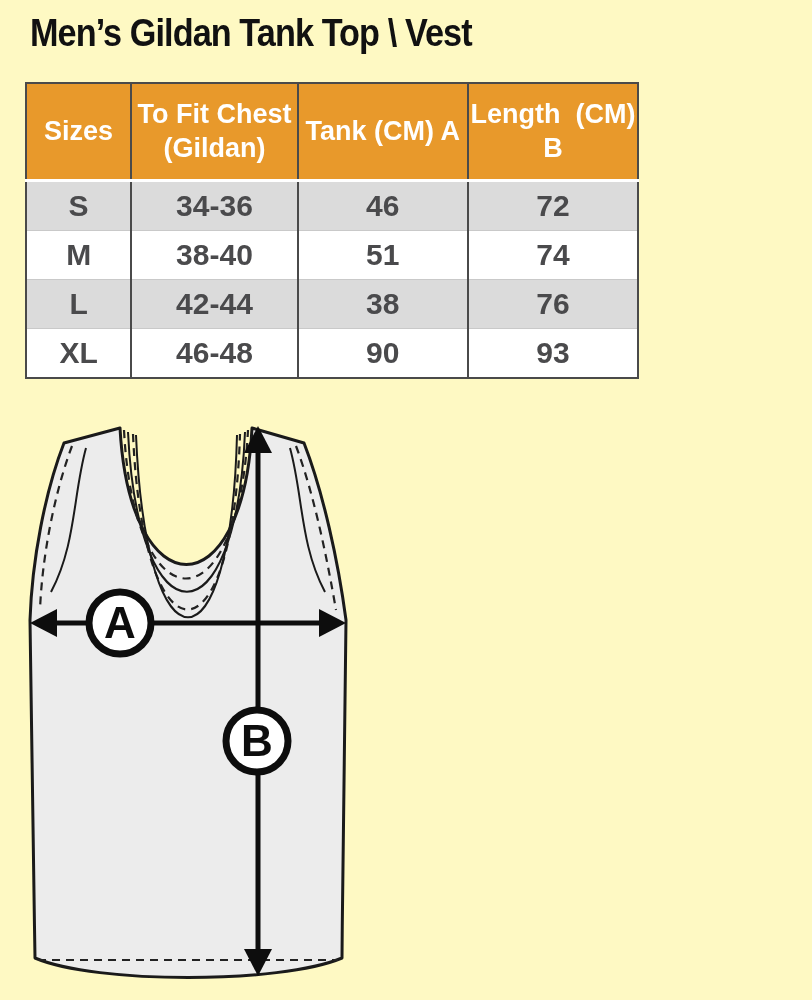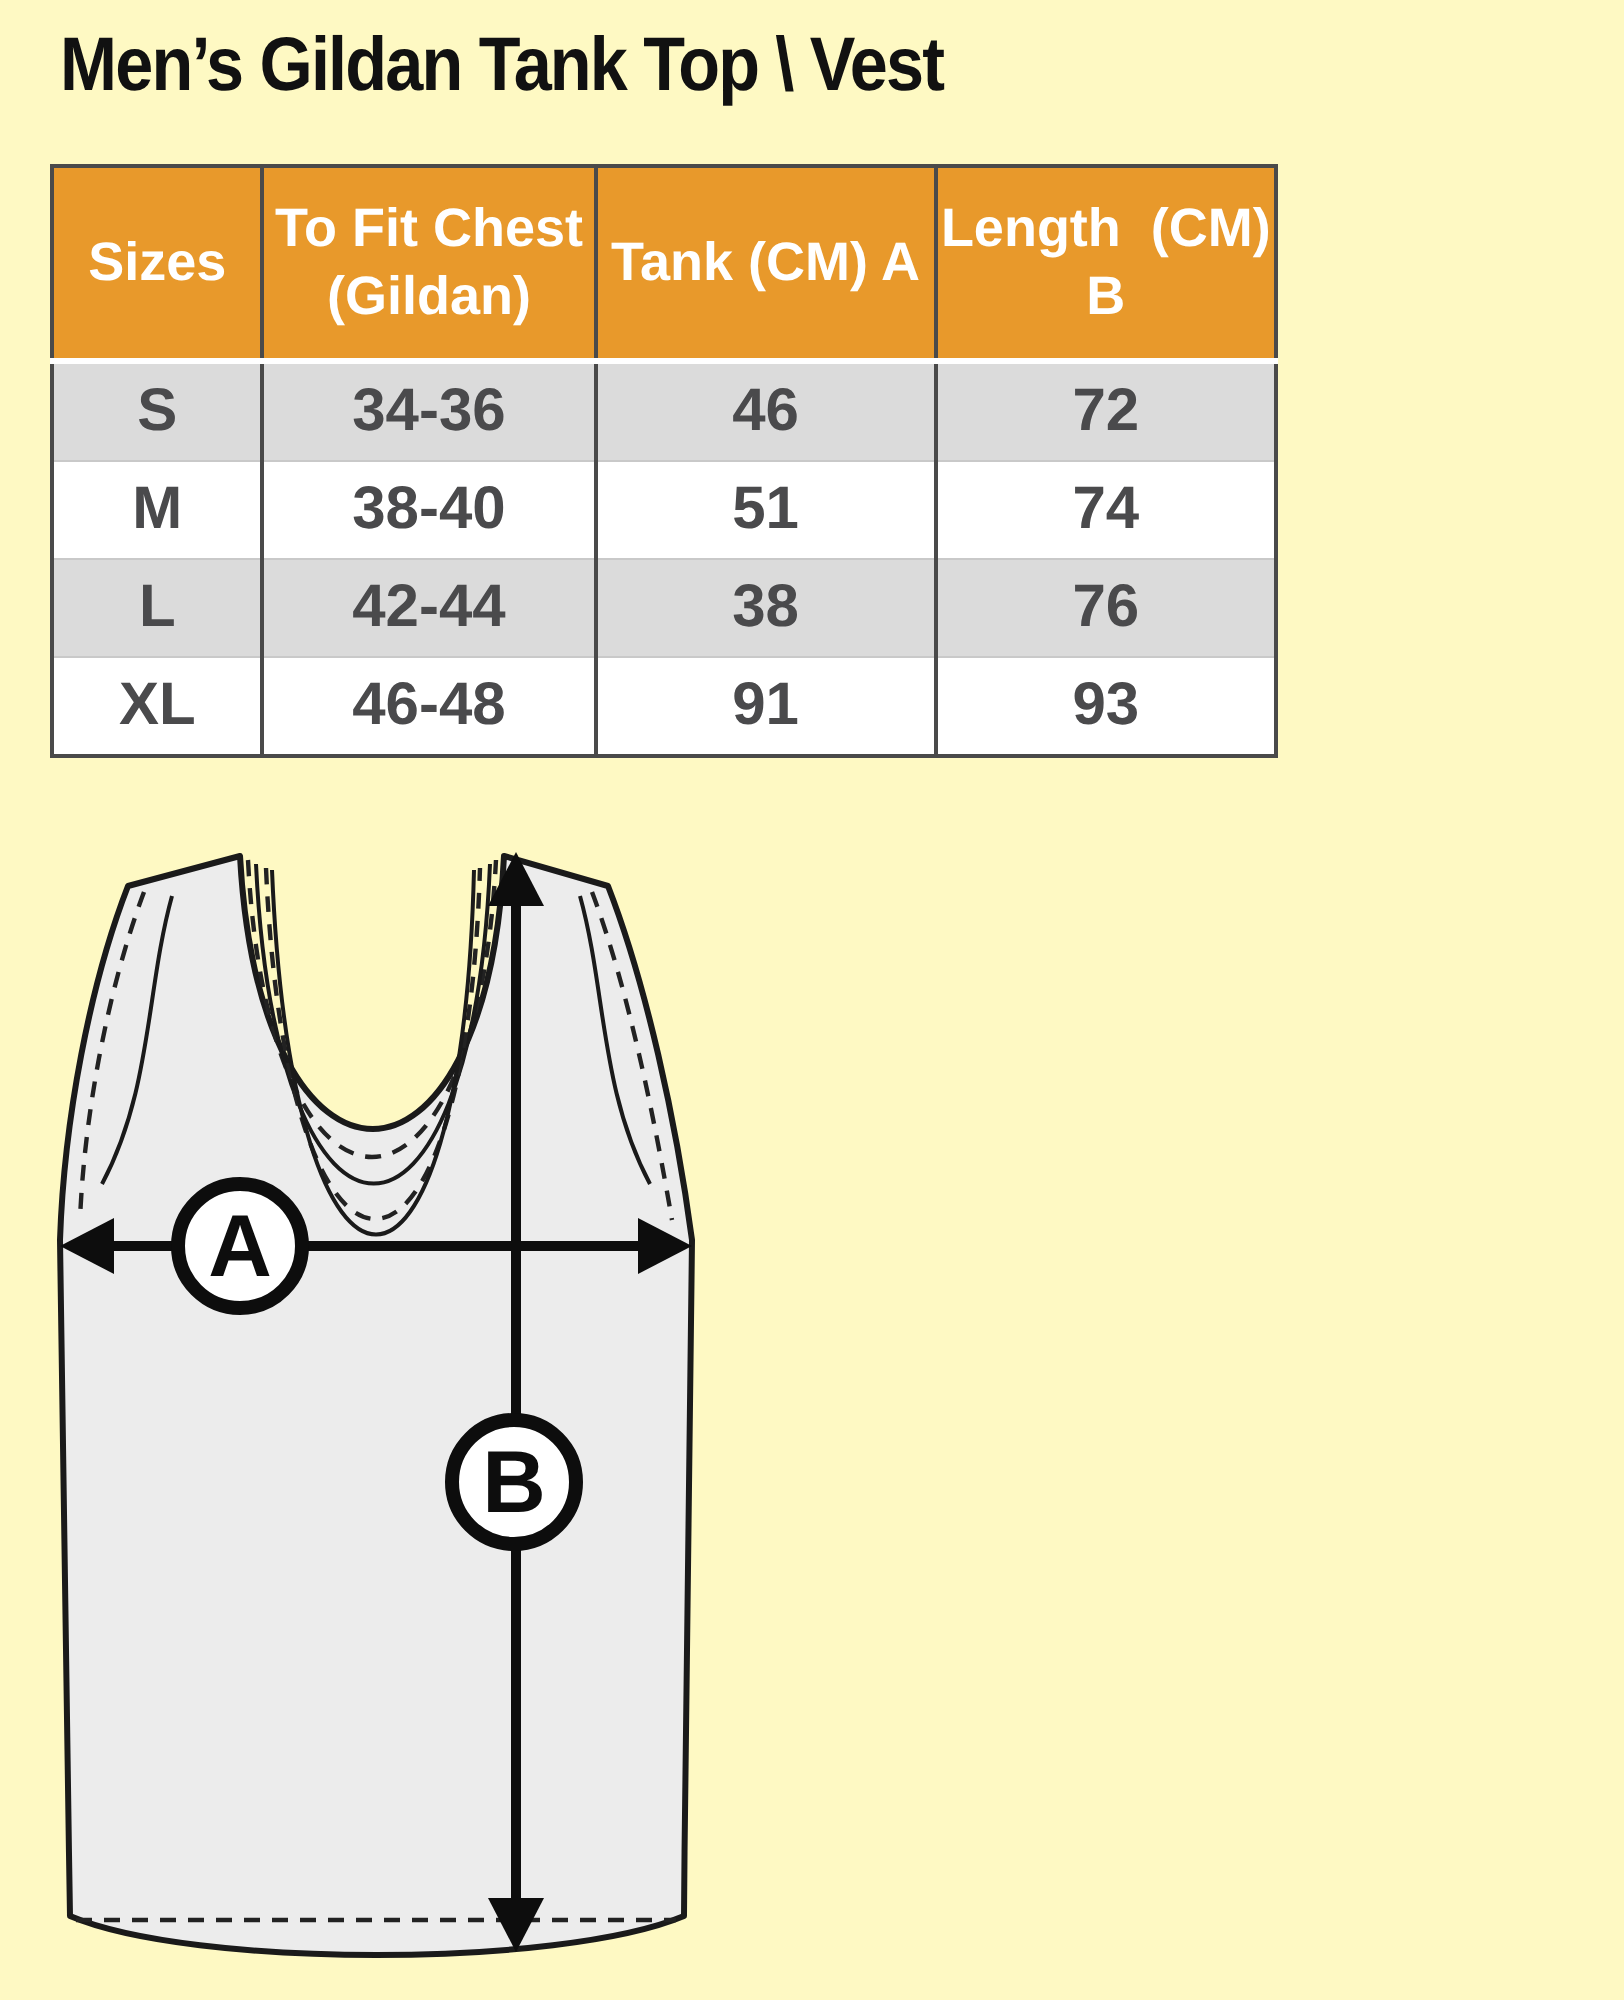--- a/index.html
+++ b/index.html
@@ -97,21 +97,21 @@
       </tr>
       <tr>
         <td>L</td>
         <td>42-44</td>
         <td>38</td>
         <td>76</td>
       </tr>
       <tr>
         <td>XL</td>
         <td>46-48</td>
-        <td>91</td>
+        <td>90</td>
         <td>93</td>
       </tr>
     </tbody>
   </table>
 
   <svg class="garment-svg" width="380" height="582" viewBox="0 418 380 582" xmlns="http://www.w3.org/2000/svg">
 
     <path class="outline" d="M64,443 L120,428
          C130,610 243,610 252,428
          L304,443

